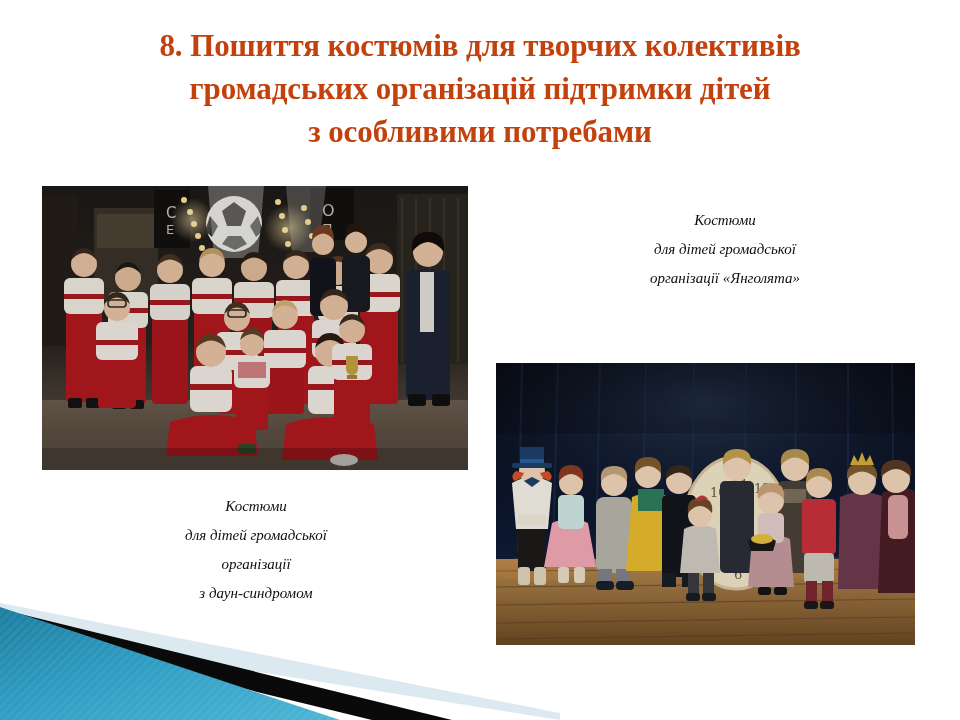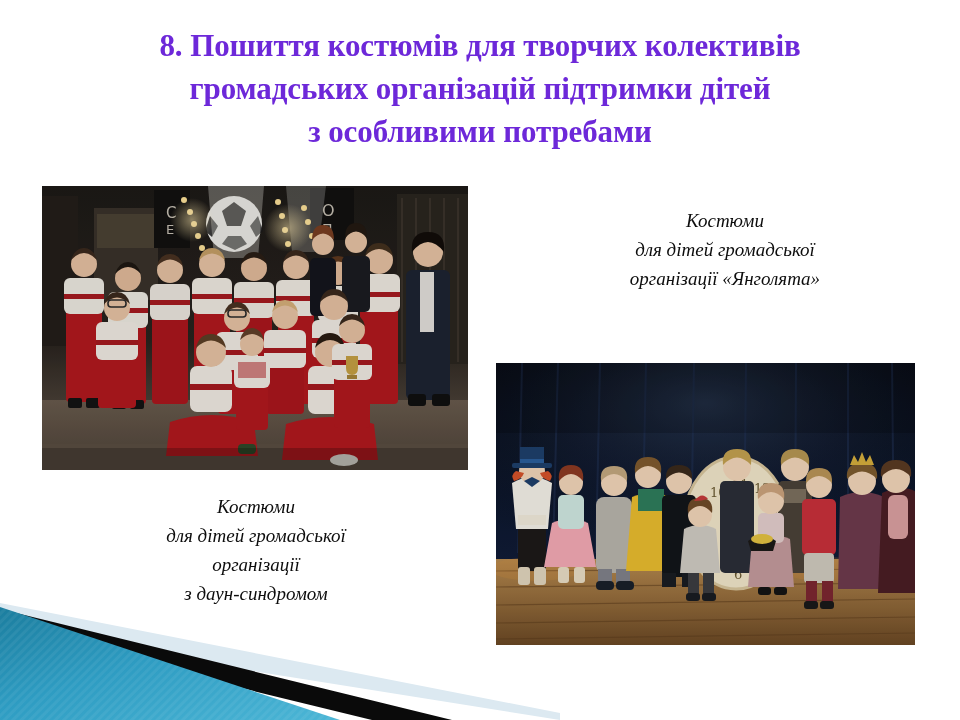--- a/index.html
+++ b/index.html
@@ -16,21 +16,21 @@
     font-family: "Liberation Serif", serif;
   }
 
   
   #title {
     position: absolute;
     left: 0;
     top: 24px;
     width: 960px;
     text-align: center;
-    color: #6d28d9;
+    color: #c2410c;
     font-family: "Liberation Serif", serif;
     font-weight: bold;
     font-size: 31px;
     line-height: 43px;
     letter-spacing: -0.1px;
     white-space: pre-line;
   }
 
   
   .photo {
@@ -50,21 +50,21 @@
     width: 419px;
     height: 282px;
   }
   .photo svg { display: block; width: 100%; height: 100%; }
 
   
   .caption {
     position: absolute;
     font-family: "Liberation Serif", serif;
     font-style: italic;
-    font-size: 19px;
+    font-size: 15px;
     line-height: 29px;
     color: #0d0d0d;
     text-align: center;
     white-space: pre-line;
   }
   #caption-right {
     left: 540px;
     top: 206px;
     width: 370px;
   }

